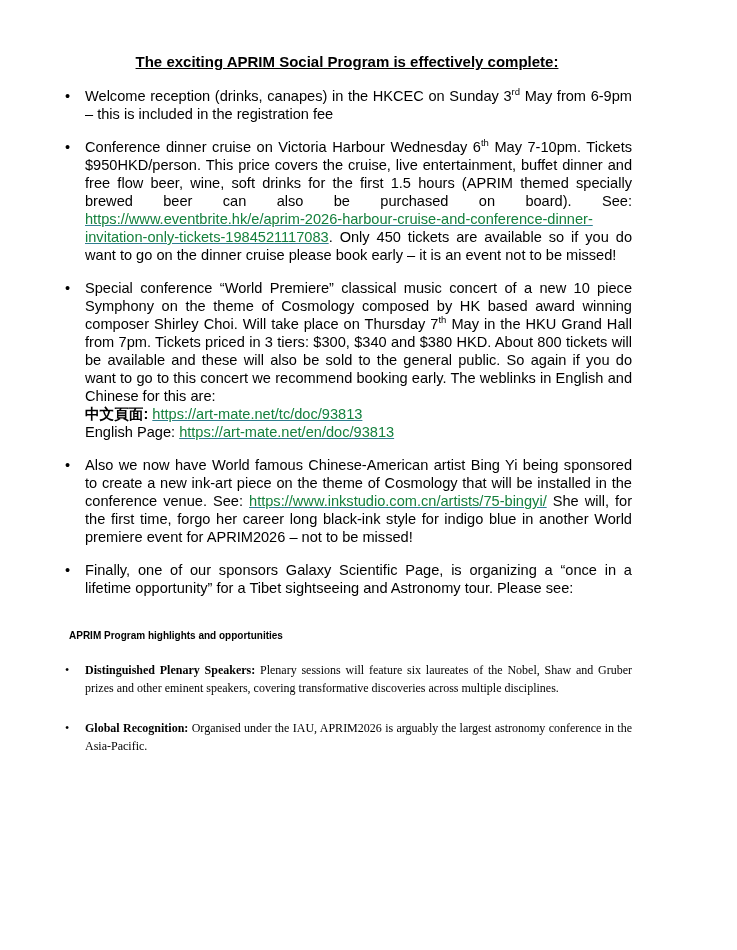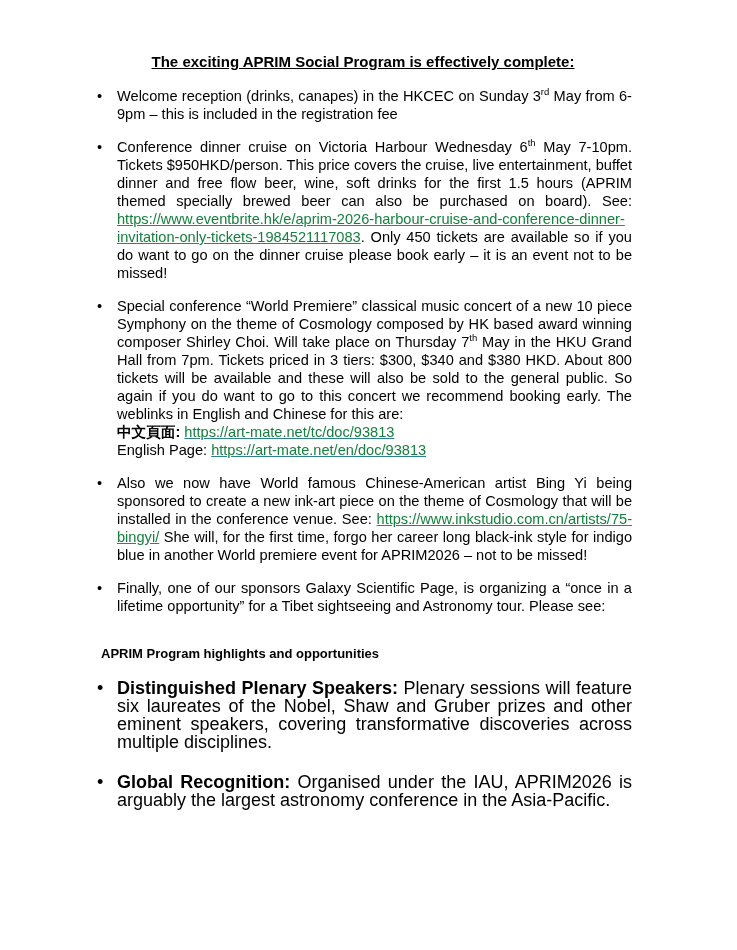--- a/index.html
+++ b/index.html
@@ -6,21 +6,21 @@
   body {
     width:737px; height:950px;
     background:#ffffff;
     font-family:"Liberation Sans", sans-serif;
     color:#000000;
     overflow:hidden;
   }
   .page {
     box-sizing:border-box;
     width:737px; height:950px;
-    padding:53px 89px 0 78px;
+    padding:53px 89px 0 46px;
   }
   .doc-title {
     font-size:15px;
     font-weight:bold;
     text-decoration:underline;
     text-align:center;
     line-height:18px;
     margin:0 0 16px 0;
   }
   ul.bullets {
@@ -42,28 +42,29 @@
   sup.ord { font-size:9.5px; vertical-align:super; line-height:0; }
   a.doc-link, .doc-link {
     color:#15803d;
     text-decoration:underline;
     text-decoration-color:#2E7E91;
     cursor:pointer;
   }
   .line { text-align:left; }
   .zh-label { font-weight:600; }
   .section-heading {
-    font-size:13px;
+    font-size:10px;
     font-weight:bold;
     line-height:18px;
     margin:30px 0 15px 23px;
   }
   ul.bullets.highlights > li {
-    font-size:18px;
+    font-size:12px;
     margin-bottom:22px;
+    font-family:Liberation Serif, serif;
   }
   .lead-bold { font-weight:bold; }
 </style>
 </head>
 <body>
 
 <div class="page">
 
   <div class="doc-title">The exciting APRIM Social Program is effectively complete:</div>
 

